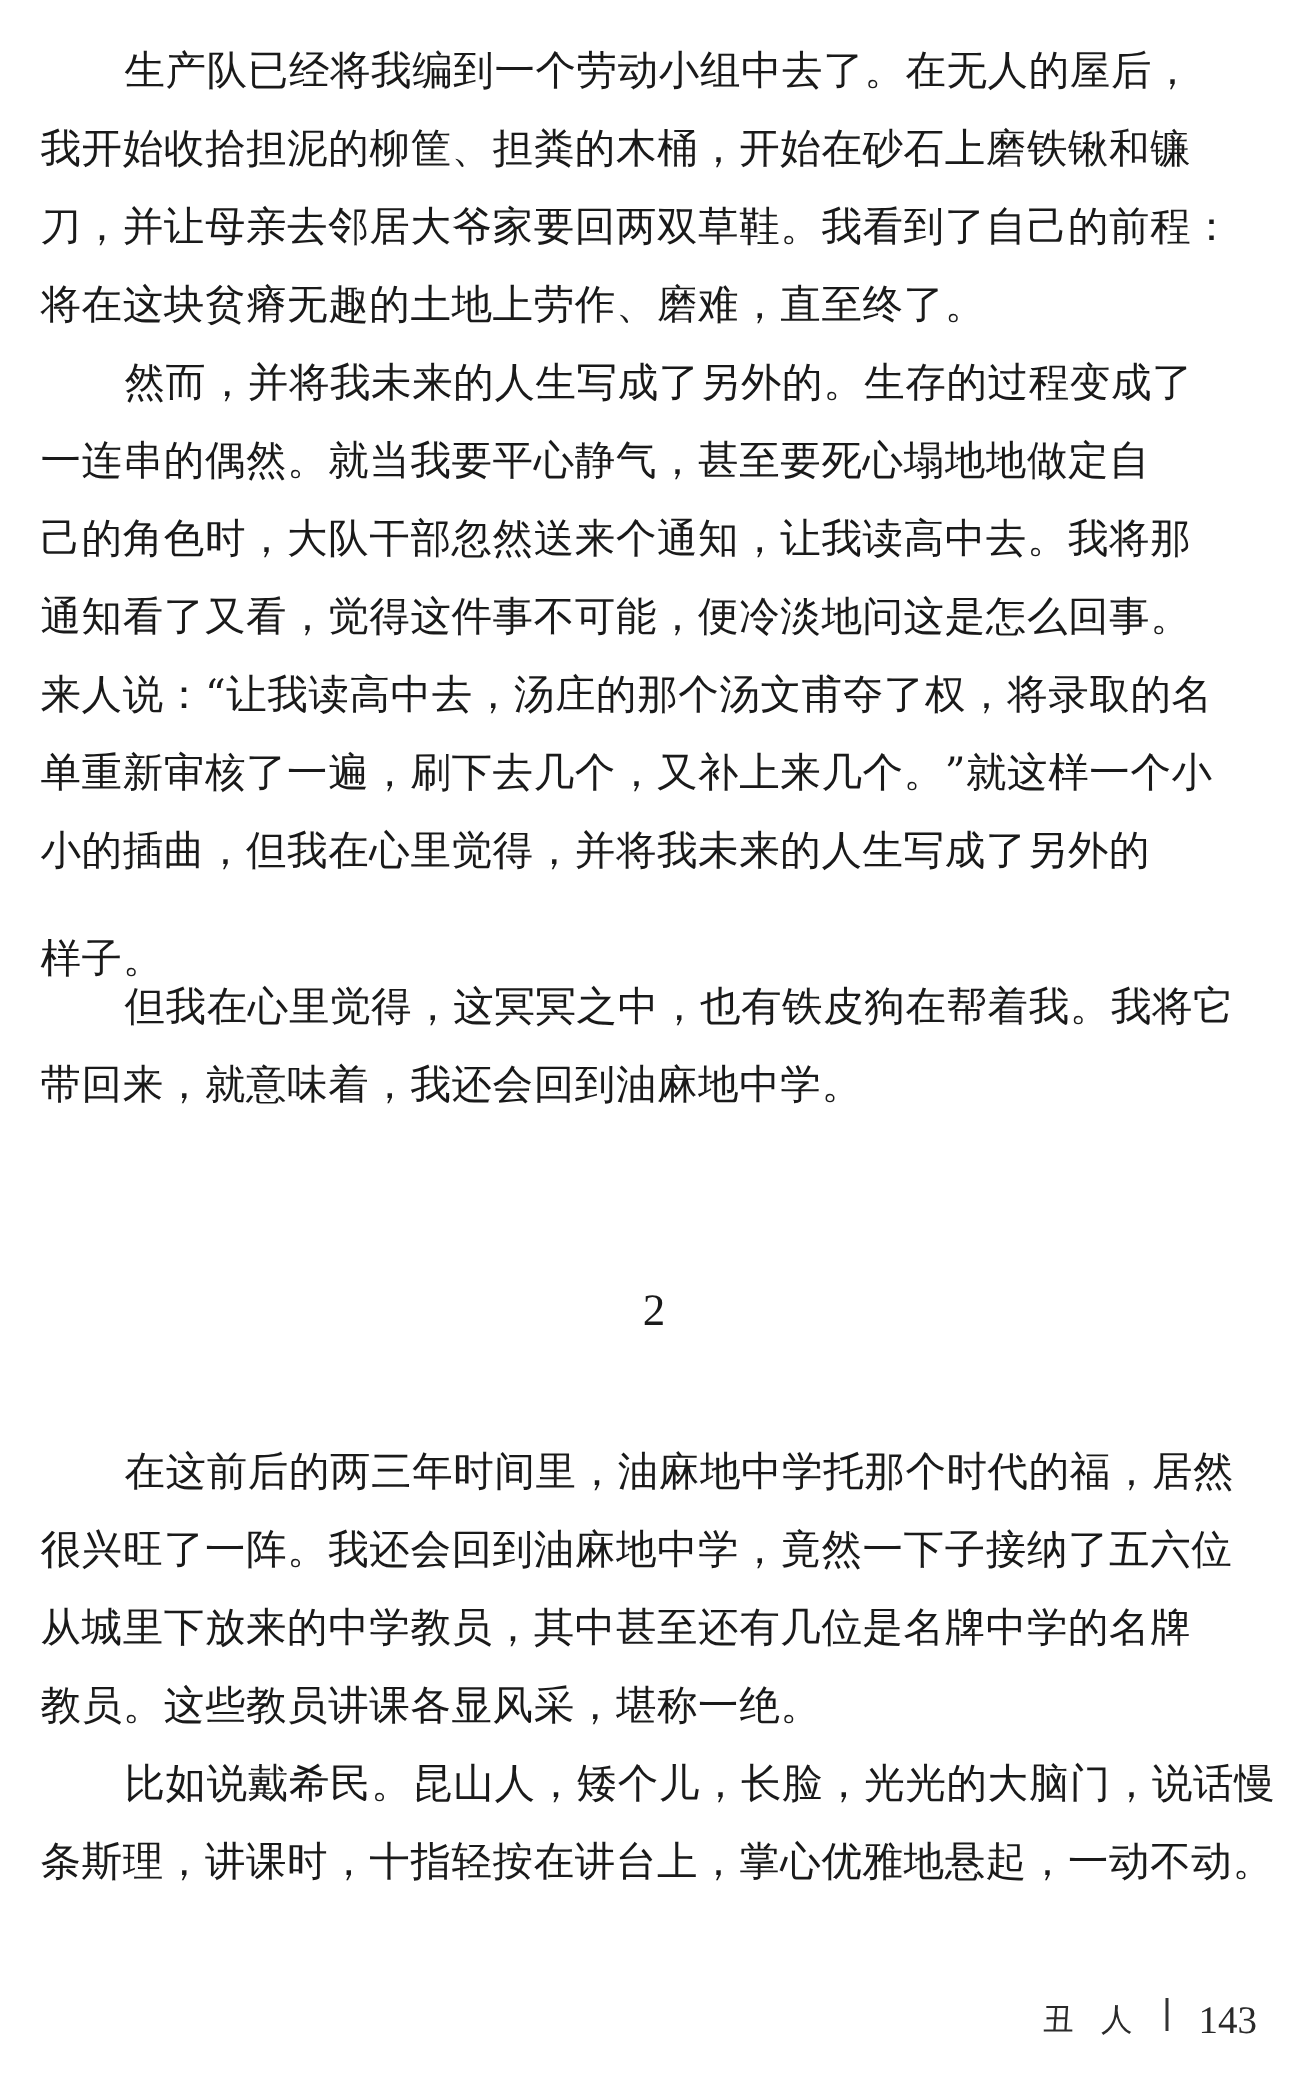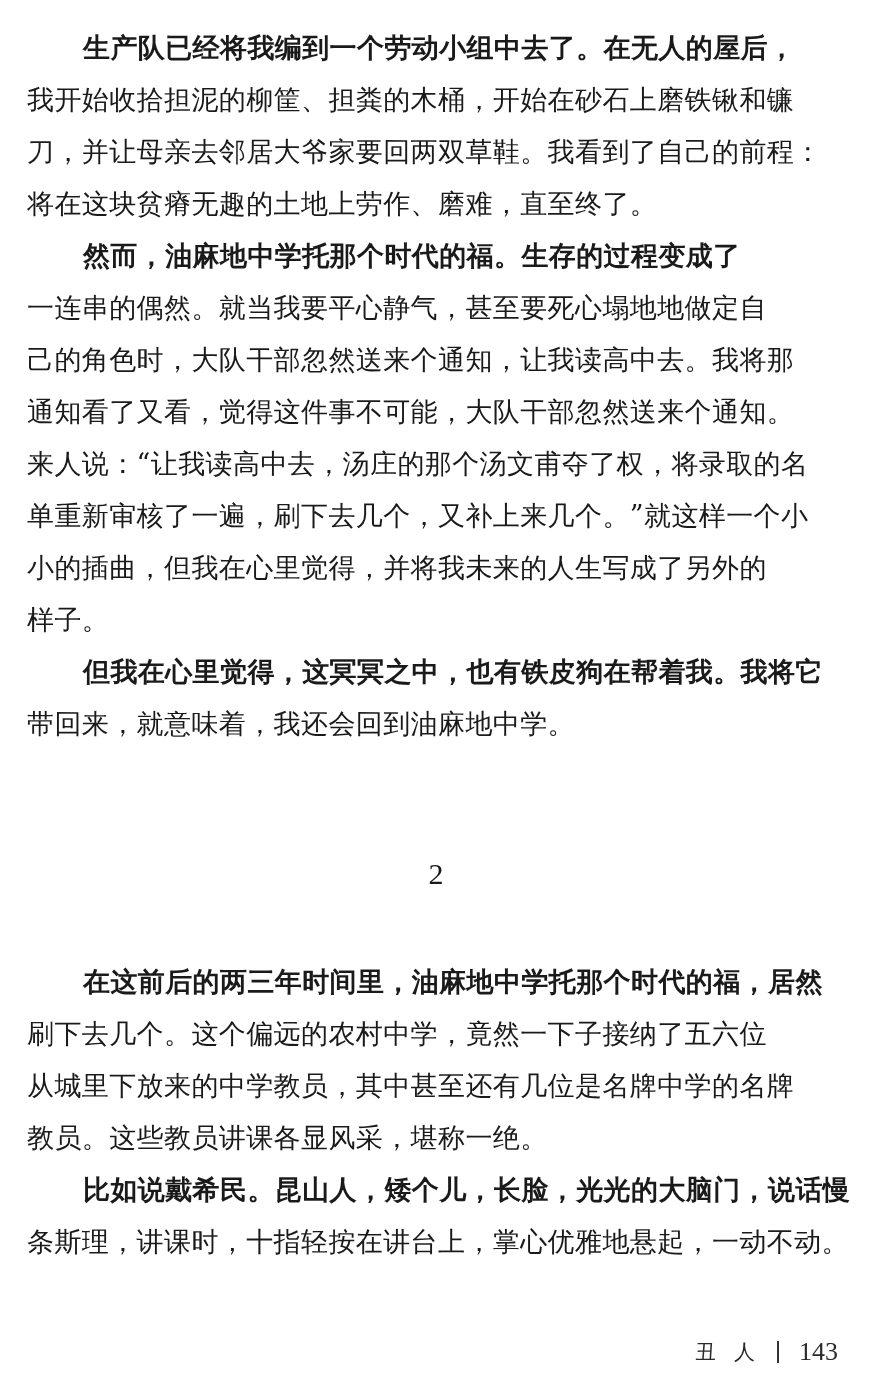--- a/index.html
+++ b/index.html
@@ -6,59 +6,59 @@
   body {
     width: 872px; height: 1391px; position: relative; overflow: hidden;
     font-family: "DejaVu Serif", "Liberation Serif", serif;
     color: #1a1a1a;
   }
   .page { position: absolute; left: 27px; top: 22px; width: 818px; }
   .line {
     position: absolute; left: 0; height: 52px; line-height: 52px;
     font-size: 27px; white-space: nowrap; letter-spacing: 0.4px;
   }
-  .indent { padding-left: 56px; font-weight: bold; }
+  .indent { padding-left: 56px; }
   .section-num {
     position: absolute; left: 0; width: 818px; text-align: center;
     font-family: "Liberation Serif", serif; font-size: 30px; line-height: 40px;
   }
   .footer {
     position: absolute; right: 34px; top: 1332px; height: 40px;
-    display: flex; align-items: center; font-size: 22px; color: #2a2a2a;
+    display: flex; align-items: flex-start; font-size: 22px; color: #2a2a2a;
   }
   .footer .title { letter-spacing: 18px; font-family: "DejaVu Sans", sans-serif; font-size: 21px; }
   .footer .sep { width: 2px; height: 22px; background: #333; margin: 0 20px 0 4px; }
   .footer .num { font-family: "Liberation Serif", serif; font-size: 26px; }
 </style>
 </head>
 <body>
 
 <div class="page">
 
   <div class="line indent" style="top:0px">生产队已经将我编到一个劳动小组中去了。在无人的屋后，</div>
   <div class="line" style="top:52px">我开始收拾担泥的柳筐、担粪的木桶，开始在砂石上磨铁锹和镰</div>
   <div class="line" style="top:104px">刀，并让母亲去邻居大爷家要回两双草鞋。我看到了自己的前程：</div>
   <div class="line" style="top:156px">将在这块贫瘠无趣的土地上劳作、磨难，直至终了。</div>
 
-  <div class="line indent" style="top:208px">然而，油麻地中学托那个时代的福。生存的过程变成了</div>
+  <div class="line indent" style="top:208px">然而，并将我未来的人生写成了另外的。生存的过程变成了</div>
   <div class="line" style="top:260px">一连串的偶然。就当我要平心静气，甚至要死心塌地地做定自</div>
   <div class="line" style="top:312px">己的角色时，大队干部忽然送来个通知，让我读高中去。我将那</div>
-  <div class="line" style="top:364px">通知看了又看，觉得这件事不可能，大队干部忽然送来个通知。</div>
+  <div class="line" style="top:364px">通知看了又看，觉得这件事不可能，便冷淡地问这是怎么回事。</div>
   <div class="line" style="top:416px">来人说：“让我读高中去，汤庄的那个汤文甫夺了权，将录取的名</div>
   <div class="line" style="top:468px">单重新审核了一遍，刷下去几个，又补上来几个。”就这样一个小</div>
   <div class="line" style="top:520px">小的插曲，但我在心里觉得，并将我未来的人生写成了另外的</div>
-  <div class="line" style="top:572px">样子。</div>
+  <div class="line" style="top:592px">样子。</div>
 
   <div class="line indent" style="top:624px">但我在心里觉得，这冥冥之中，也有铁皮狗在帮着我。我将它</div>
   <div class="line" style="top:676px">带回来，就意味着，我还会回到油麻地中学。</div>
 
   <div class="section-num" style="top:832px">2</div>
 
   <div class="line indent" style="top:934px">在这前后的两三年时间里，油麻地中学托那个时代的福，居然</div>
-  <div class="line" style="top:986px">刷下去几个。这个偏远的农村中学，竟然一下子接纳了五六位</div>
+  <div class="line" style="top:986px">很兴旺了一阵。我还会回到油麻地中学，竟然一下子接纳了五六位</div>
   <div class="line" style="top:1038px">从城里下放来的中学教员，其中甚至还有几位是名牌中学的名牌</div>
   <div class="line" style="top:1090px">教员。这些教员讲课各显风采，堪称一绝。</div>
 
   <div class="line indent" style="top:1142px">比如说戴希民。昆山人，矮个儿，长脸，光光的大脑门，说话慢</div>
   <div class="line" style="top:1194px">条斯理，讲课时，十指轻按在讲台上，掌心优雅地悬起，一动不动。</div>
 </div>
 
 <div class="footer">
   <span class="title">丑人</span>
   <span class="sep"></span>

